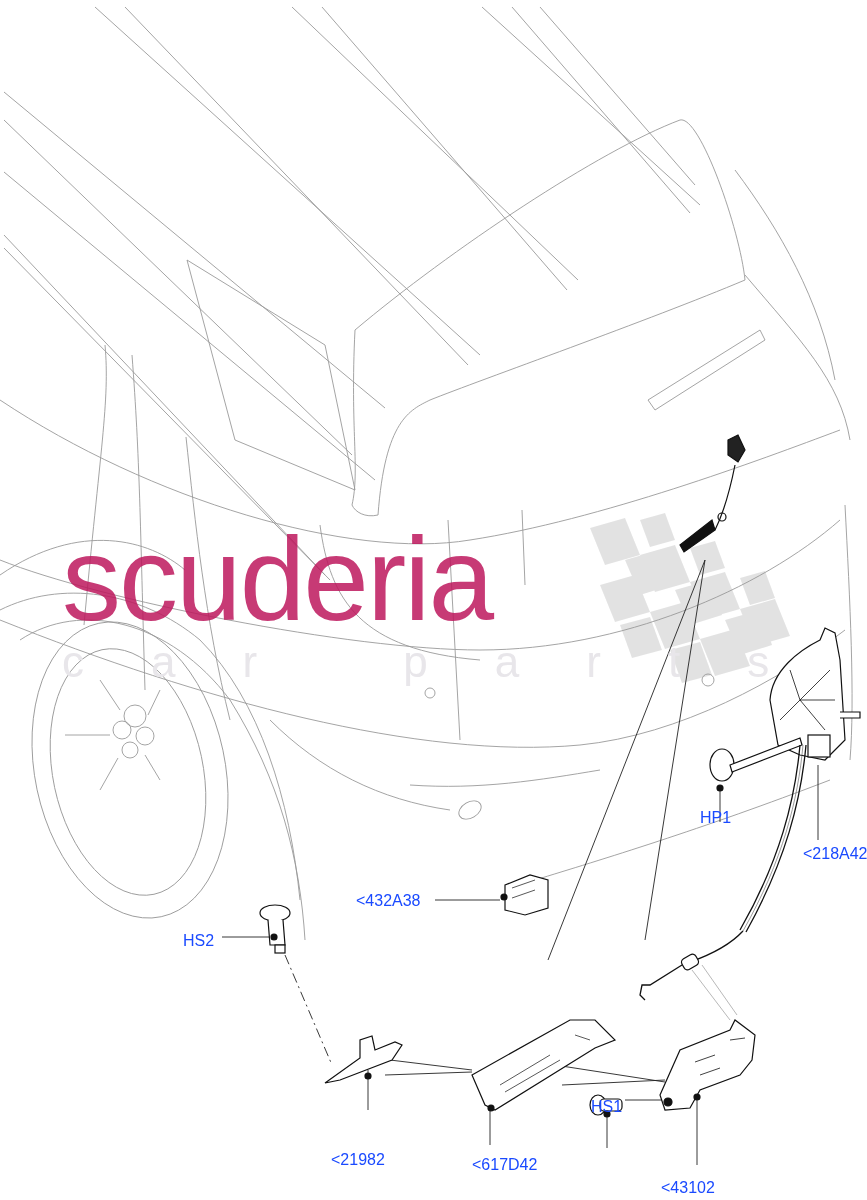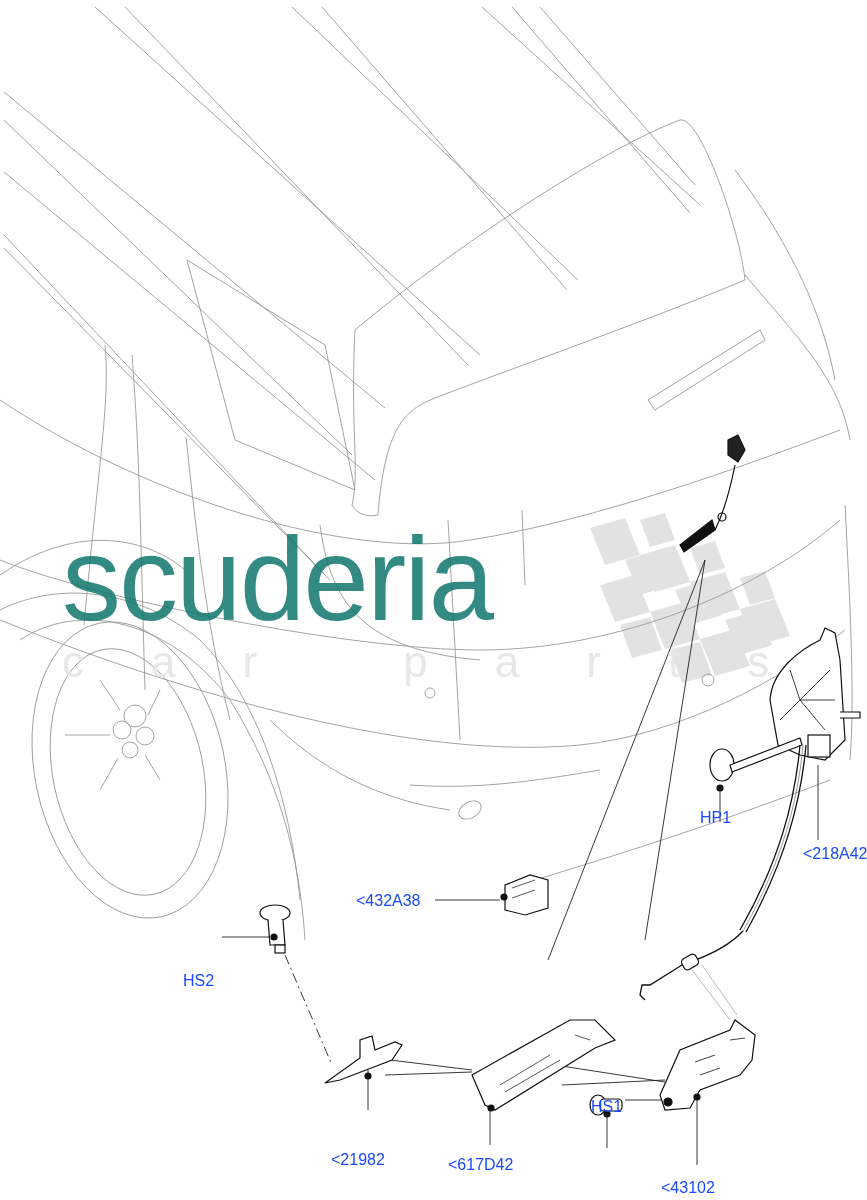--- a/index.html
+++ b/index.html
@@ -1,18 +1,18 @@
 <!DOCTYPE html>
 <html><head>
 <meta charset="utf-8">
 <style>
   html, body { margin:0; padding:0; background:#ffffff; }
   body { width:867px; height:1200px; position:relative; overflow:hidden; font-family:"Liberation Sans", sans-serif; }
   #diagram { position:absolute; left:0; top:0; width:867px; height:1200px; }
-  .wm-main { position:absolute; left:62px; top:520px; font-family:"Liberation Sans", sans-serif; font-size:118px; letter-spacing:-2px; color:#0f766e; line-height:1; opacity:0.85; pointer-events:none; }
+  .wm-main { position:absolute; left:62px; top:520px; font-family:"Liberation Sans", sans-serif; font-size:118px; letter-spacing:-2px; color:#be185d; line-height:1; opacity:0.85; pointer-events:none; }
   .wm-sub { position:absolute; left:62px; top:640px; font-family:"Liberation Sans", sans-serif; font-size:44px; color:#e8e6ea; line-height:1; letter-spacing:67px; pointer-events:none; }
   .callout { position:absolute; color:#1a4aff; font-size:16px; line-height:1; cursor:pointer; white-space:nowrap; }
 </style>
 </head>
 <body>
 
 <svg id="diagram" viewBox="0 0 867 1200" xmlns="http://www.w3.org/2000/svg">
 
   <g fill="#dedede" opacity="0.85">
     <polygon points="590,528 625,518 640,555 605,565"></polygon>
@@ -179,17 +179,17 @@
     <circle cx="504" cy="897" r="3" fill="#111"></circle>
   </g>
 </svg>
 
 <div class="wm-main">scuderia</div>
 <div class="wm-sub">car parts</div>
 
 <a class="callout" style="left:700px;top:810px">HP1</a>
 <a class="callout" style="left:803px;top:846px">&lt;218A42</a>
 <a class="callout" style="left:356px;top:893px">&lt;432A38</a>
-<a class="callout" style="left:183px;top:973px">HS2</a>
+<a class="callout" style="left:183px;top:933px">HS2</a>
 <a class="callout" style="left:331px;top:1152px">&lt;21982</a>
-<a class="callout" style="left:448px;top:1157px">&lt;617D42</a>
+<a class="callout" style="left:472px;top:1157px">&lt;617D42</a>
 <a class="callout" style="left:591px;top:1099px">HS1</a>
 <a class="callout" style="left:661px;top:1180px">&lt;43102</a>
 
 </body></html>

